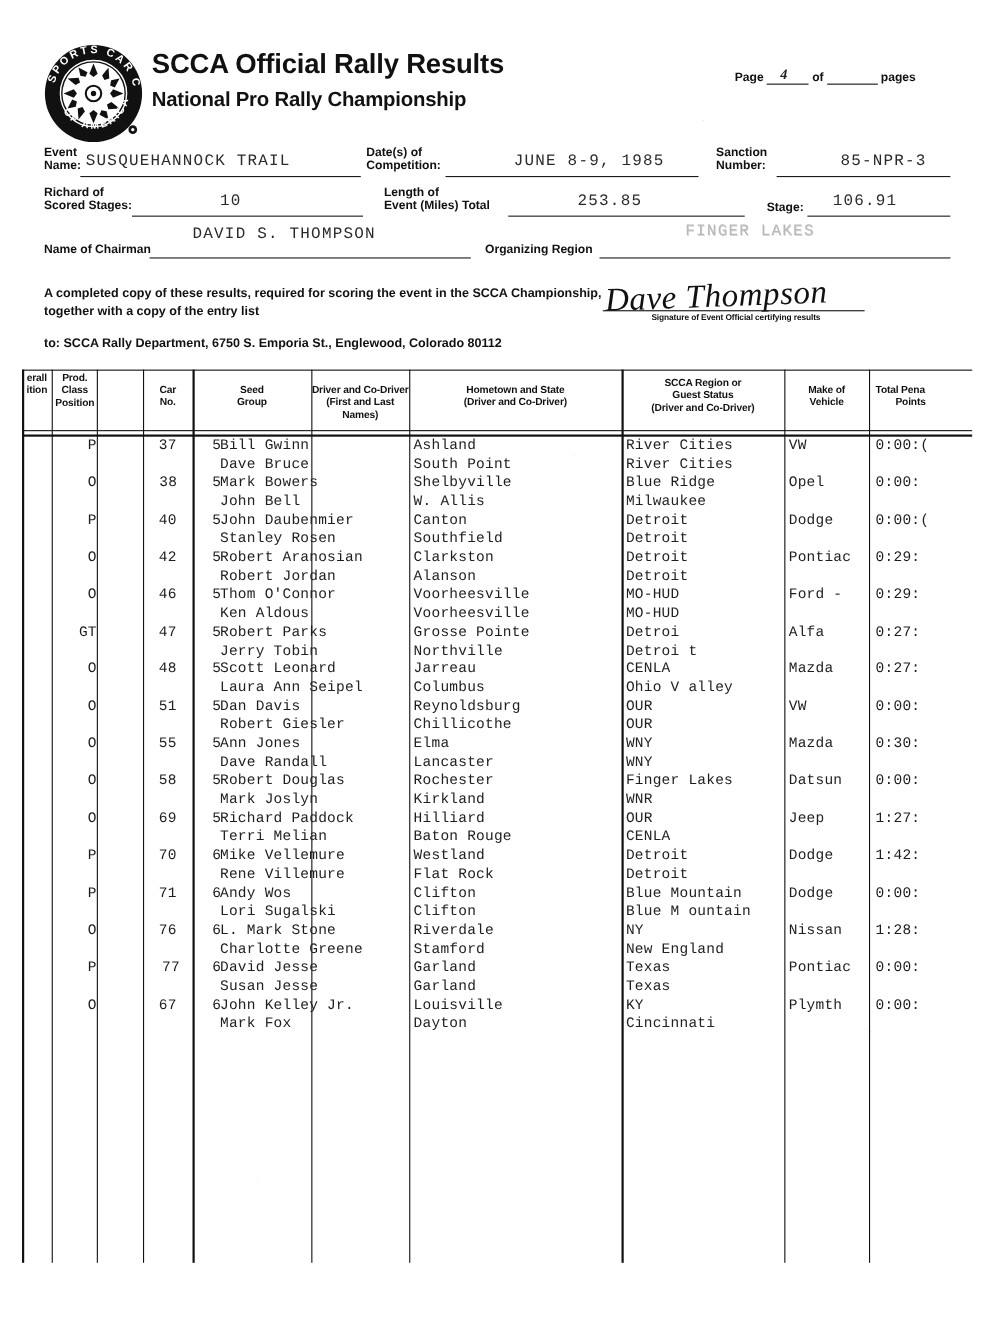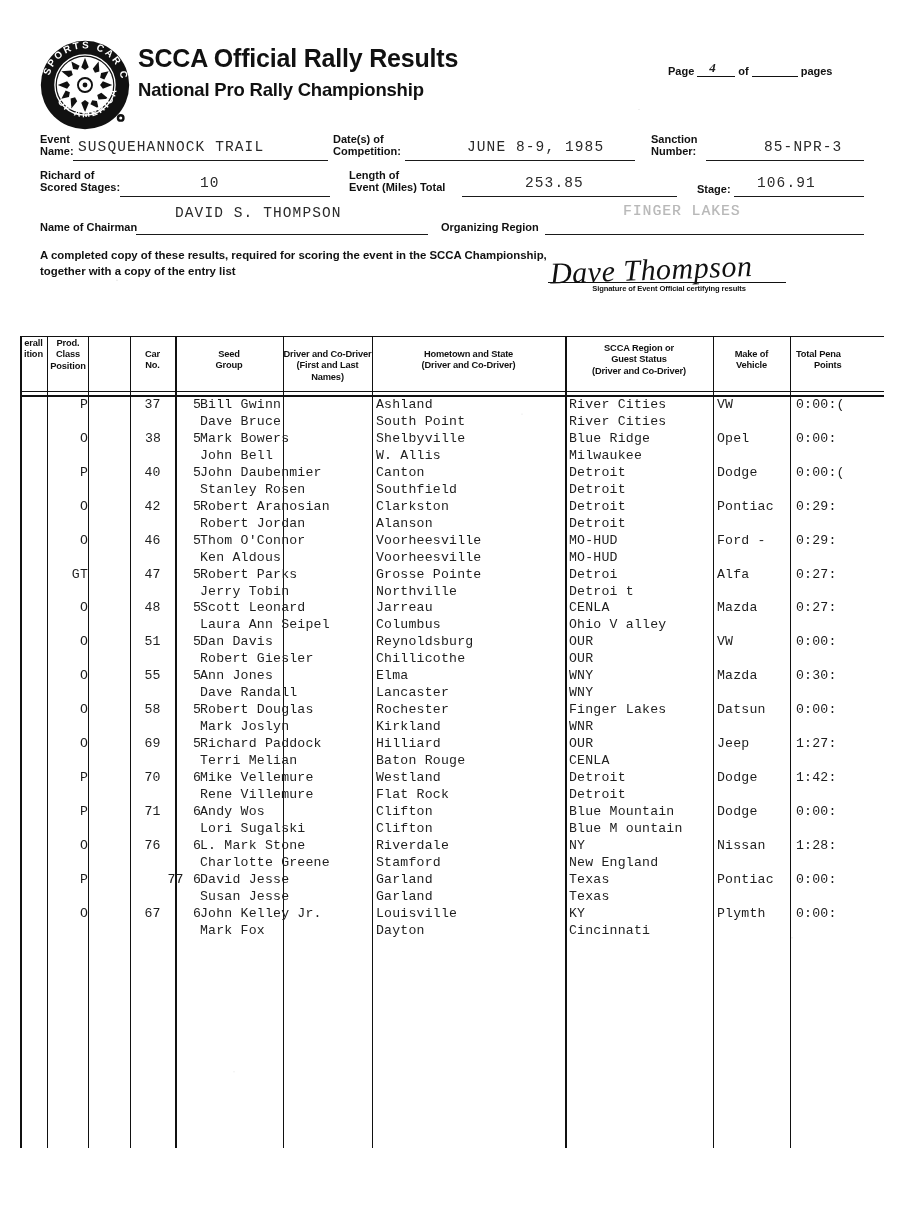--- a/index.html
+++ b/index.html
@@ -46,21 +46,21 @@
   .flabel{position:absolute;font-size:11px;font-weight:bold;line-height:11.5px;color:#111;}
   .fline{position:absolute;border-bottom:1.4px solid #1a1a1a;height:0;}
   .fval{position:absolute;font-family:"Liberation Mono","DejaVu Sans Mono",monospace;
       font-size:14.5px;letter-spacing:1.1px;color:#2a2a2a;white-space:nowrap;}
   .fval.faded{color:#b8b8b8;text-shadow:.5px .3px 0 #d8d8d8;}
 
   
   .instr{position:absolute;left:40px;top:247px;width:520px;font-size:11.4px;
       font-weight:bold;line-height:16.4px;color:#111;}
   .instr i{font-style:italic;}
-  .instr .ln2{display:block;}
+  .instr .ln2{display:block;margin-top:12px;}
 
   
   .sig-wrap{position:absolute;left:548px;top:252px;width:242px;}
   .sig-script{font-family:"Liberation Serif",serif;font-style:italic;font-size:30px;
       color:#111;letter-spacing:.5px;transform:rotate(-2.2deg);white-space:nowrap;
       display:block;margin-left:2px;}
   .sig-rule{border-bottom:1.4px solid #111;margin-top:-4px;width:238px;}
   .sig-cap{font-size:7.6px;font-weight:bold;text-align:center;margin-top:1px;color:#111;
       letter-spacing:-.1px;}
 
@@ -186,20 +186,21 @@
   <div class="flabel" style="left:40px;top:222px;">Name of Chairman</div>
   <div class="fline" style="left:136px;top:234px;width:292px;"></div>
   <div class="fval" style="left:175px;top:205px;">DAVID S. THOMPSON</div>
 
   <div class="flabel" style="left:441px;top:222px;">Organizing Region</div>
   <div class="fline" style="left:545px;top:234px;width:319px;"></div>
   <div class="fval faded" style="left:623px;top:203px;">FINGER LAKES</div>
 
   <div class="instr">
     <span class="ln2">A completed copy of these results, required for scoring the event in the SCCA Championship, together with a copy of the entry list</span>
+    <span class="ln2"> to: SCCA Rally Department, 6750 S. Emporia St., Englewood, Colorado 80112</span>
   </div>
 
   <div class="sig-wrap">
     <span class="sig-script">Dave Thompson</span>
     <div class="sig-rule"></div>
     <div class="sig-cap">Signature of Event Official certifying results</div>
   </div>
 
   <div class="tbl">
     <div class="thead-top"></div>
@@ -435,21 +436,21 @@
           <div class="cell c2" style="left: 180px; top: 17px;">Charlotte Greene</div>
           <div class="cell " style="left: 356px; top: 0px;">Riverdale</div>
           <div class="cell c2" style="left: 356px; top: 17px;">Stamford</div>
           <div class="cell " style="left: 549px; top: 0px;">NY</div>
           <div class="cell c2" style="left: 549px; top: 17px;">New England</div>
           <div class="cell " style="left: 697px; top: 0px;">Nissan</div>
           <div class="cell " style="left: 776px; top: 0px;">1:28:</div>
         </div>
         <div class="trow" style="top: 474.6px;">
           <div class="cell c-right" style="left: 28px; top: 0px; width: 40px; padding-right: 4px;">P</div>
-          <div class="cell c-center" style="left: 110px; top: 0px; width: 51px; padding-right: 0px; padding-left: 20px;">77</div>
+          <div class="cell c-center" style="left: 110px; top: 0px; width: 51px; padding-right: 0px;">77</div>
           <div class="cell c-center" style="left: 155px; top: 0px; width: 44px; padding-right: 0px;">6</div>
           <div class="cell " style="left: 180px; top: 0px;">David Jesse</div>
           <div class="cell c2" style="left: 180px; top: 17px;">Susan Jesse</div>
           <div class="cell " style="left: 356px; top: 0px;">Garland</div>
           <div class="cell c2" style="left: 356px; top: 17px;">Garland</div>
           <div class="cell " style="left: 549px; top: 0px;">Texas</div>
           <div class="cell c2" style="left: 549px; top: 17px;">Texas</div>
           <div class="cell " style="left: 697px; top: 0px;">Pontiac</div>
           <div class="cell " style="left: 776px; top: 0px;">0:00:</div>
         </div>

